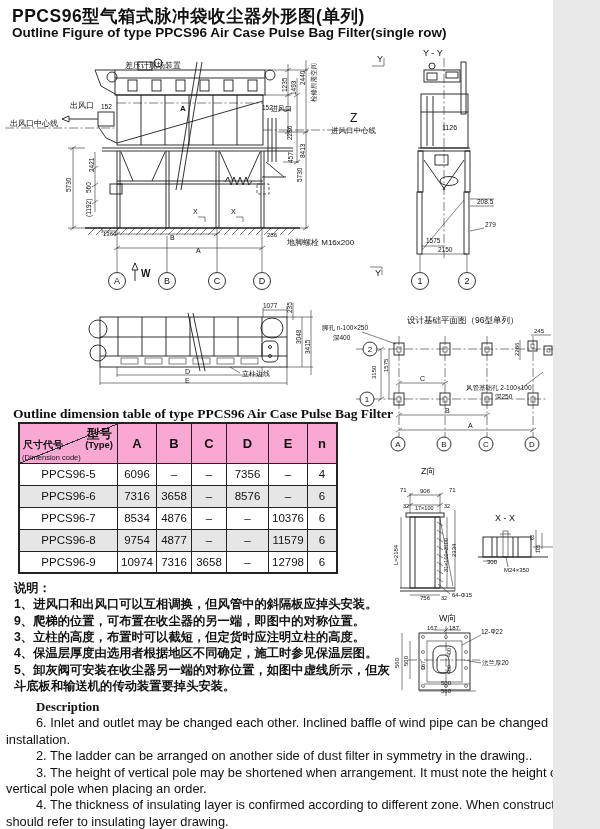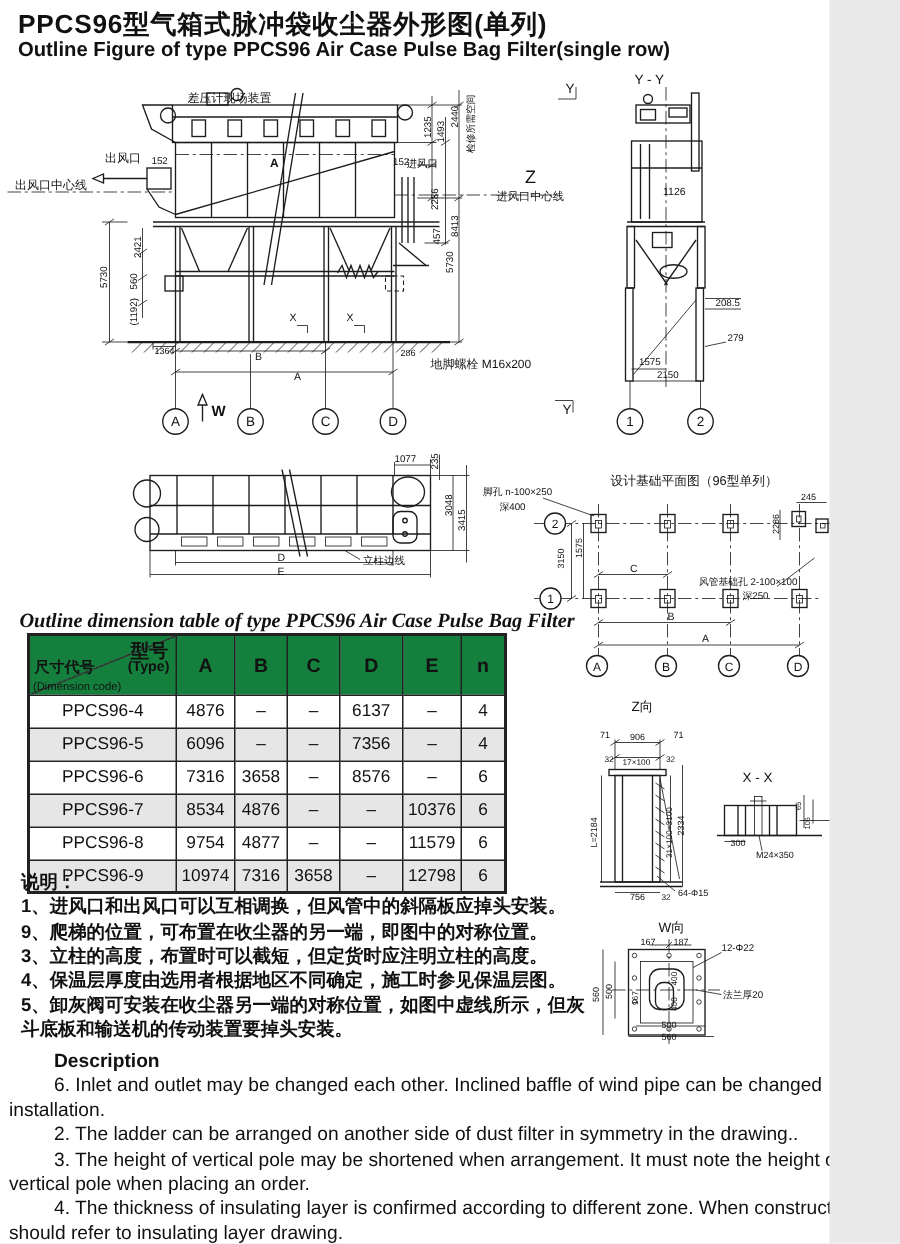--- a/index.html
+++ b/index.html
@@ -13,41 +13,41 @@
   #drawing-svg{position:absolute;left:0;top:0;width:600px;height:829px;pointer-events:none;}
   #drawing-svg text{fill:#121212;font-family:"Liberation Sans","DejaVu Sans",sans-serif;}
   .s line,.s rect,.s path,.s circle,.s ellipse,.s polyline{stroke:#1c1c1c;stroke-width:.9;fill:none;}
   .s .thin{stroke-width:.55;}
   .s .thick{stroke-width:1.5;}
   .s .cl{stroke-width:.55;stroke-dasharray:9 2.5 2 2.5;}
   .s .dsh{stroke-width:.7;stroke-dasharray:3 2;}
   .s .fillw{fill:#fff;}
   
   #table-title-zh{left:13px;top:391px;font-size:14.5px;font-weight:bold;}
-  #table-title-en{left:13px;top:406px;font-size:13.5px;font-weight:bold;font-family:"Liberation Serif","DejaVu Serif",serif;font-style:italic;}
+  #table-title-en{left:13px;top:406px;font-size:13.5px;font-weight:bold;font-family:"Liberation Serif","DejaVu Serif",serif;}
   #dim-table{left:18px;top:422px;border-collapse:collapse;border:2px solid #222;}
   #dim-table th,#dim-table td{border:1px solid #222;text-align:center;padding:0;}
-  #dim-table thead tr{height:40px;background:#15803d;}
+  #dim-table thead tr{height:40px;background:#f9a8d4;}
   #dim-table thead th{font-size:13px;font-weight:bold;}
   #dim-table tbody tr{height:22px;font-size:11.5px;}
   #dim-table tbody tr:nth-child(even){background:#e6e6e6;}
   #dim-table td.c-type{width:97px;font-size:11.5px;}
   #dim-table .cA{width:38px;} #dim-table .cB{width:34px;} #dim-table .cC{width:34px;}
   #dim-table .cD{width:41px;} #dim-table .cE{width:38px;} #dim-table .cn{width:28px;}
   #corner-cell{position:relative;width:97px;background:
      linear-gradient(to bottom right,transparent 49.4%,#333 49.4%,#333 50.8%,transparent 50.8%);}
   #corner-cell .tr1{position:absolute;right:5px;top:2px;font-size:12.5px;font-weight:bold;}
   #corner-cell .tr2{position:absolute;right:4px;top:15px;font-size:9.5px;font-weight:bold;}
   #corner-cell .bl1{position:absolute;left:3px;bottom:11px;font-size:10px;font-weight:bold;margin-top:44px;}
   #corner-cell .bl2{position:absolute;left:2px;bottom:1px;font-size:7.5px;font-weight:normal;}
   
   #notes-zh{left:14px;top:580px;width:388px;font-size:12.3px;font-weight:bold;line-height:1.33;}
   #notes-zh p{margin:0;}
   #desc{left:6px;top:699px;width:590px;}
-  #desc-heading{font-size:17px;font-weight:bold;font-family:Liberation Sans, sans-serif;margin:0 0 1px 0;}
+  #desc-heading{font-size:17px;font-weight:bold;font-family:Liberation Serif, serif;margin:0 0 1px 0;}
   #desc p{margin:0;font-size:12.8px;line-height:1.28;text-indent:30px;}
 </style>
 </head>
 <body>
 
 <div id="page">
 
   <div class="abs" id="title-zh">PPCS96型气箱式脉冲袋收尘器外形图(单列)</div>
   <div class="abs" id="title-en">Outline Figure of type PPCS96 Air Case Pulse Bag Filter(single row)</div>
 
@@ -462,29 +462,20 @@
       <th class="cA">A</th>
           <th class="cB">B</th>
           <th class="cC">C</th>
           <th class="cD">D</th>
           <th class="cE">E</th>
           <th class="cn">n</th>
         </tr>
     </thead>
     <tbody>
         <tr>
-          <td class="c-type">PPCS96-4</td>
-          <td class="cA">4876</td>
-          <td class="cB">–</td>
-          <td class="cC">–</td>
-          <td class="cD">6137</td>
-          <td class="cE">–</td>
-          <td class="cn">4</td>
-        </tr>
-        <tr>
           <td class="c-type">PPCS96-5</td>
           <td class="cA">6096</td>
           <td class="cB">–</td>
           <td class="cC">–</td>
           <td class="cD">7356</td>
           <td class="cE">–</td>
           <td class="cn">4</td>
         </tr>
         <tr>
           <td class="c-type">PPCS96-6</td>

